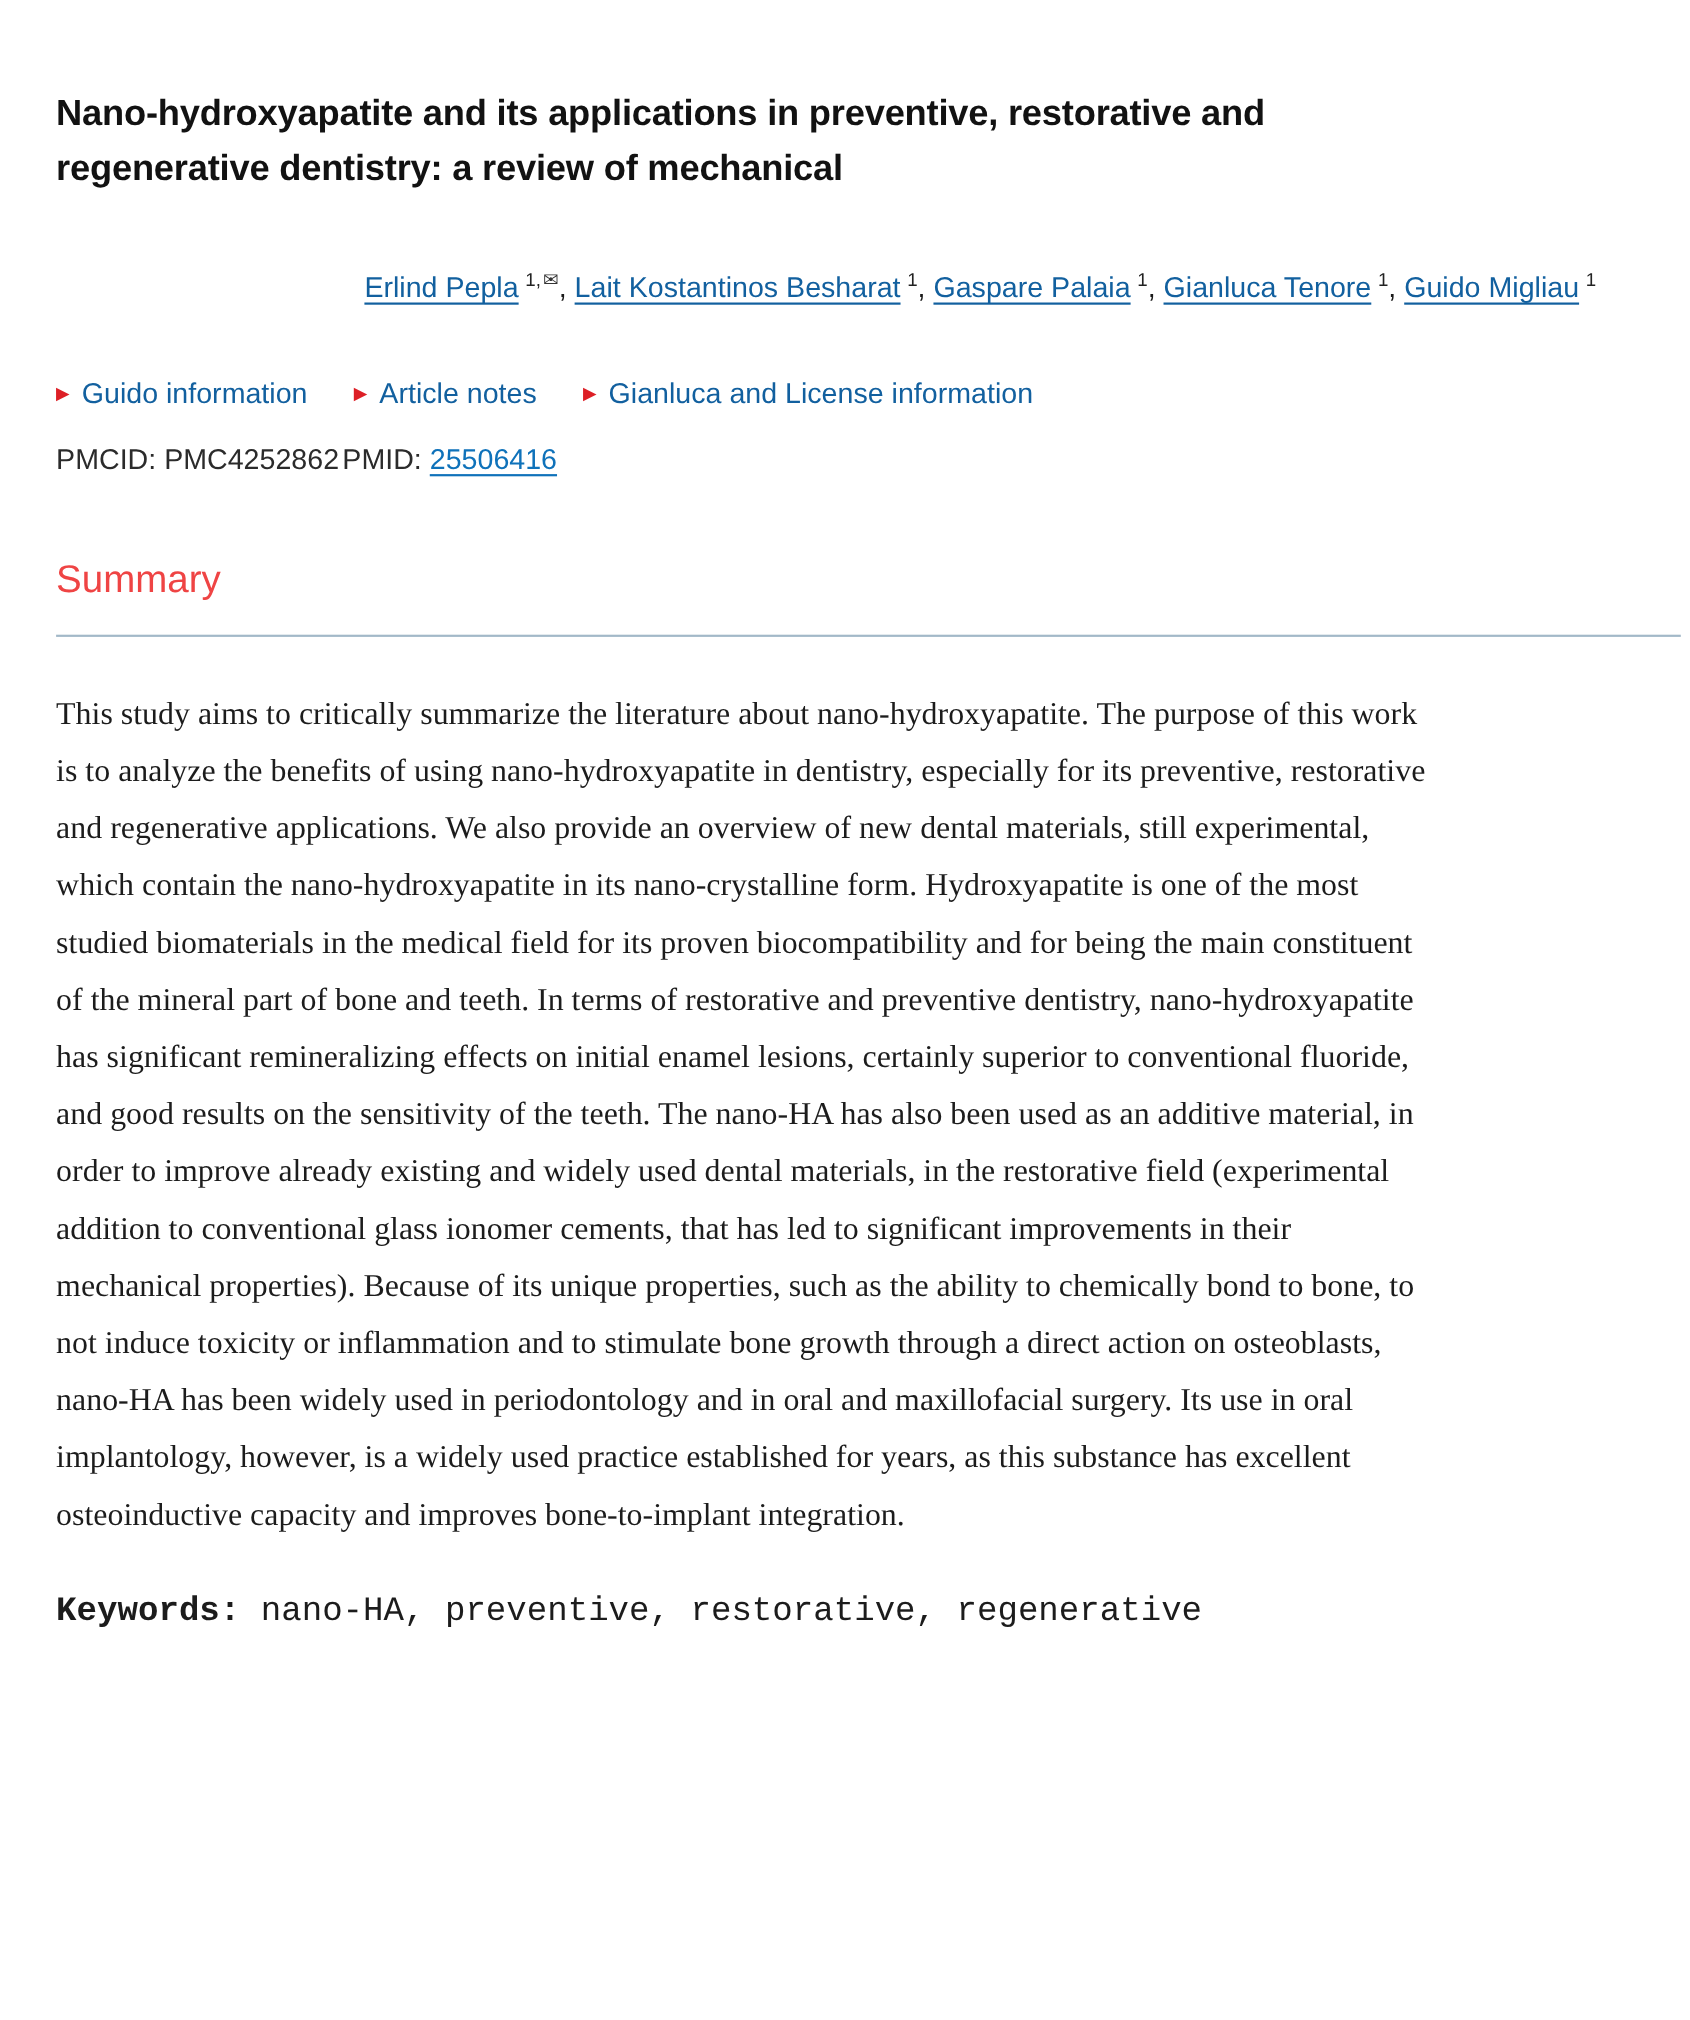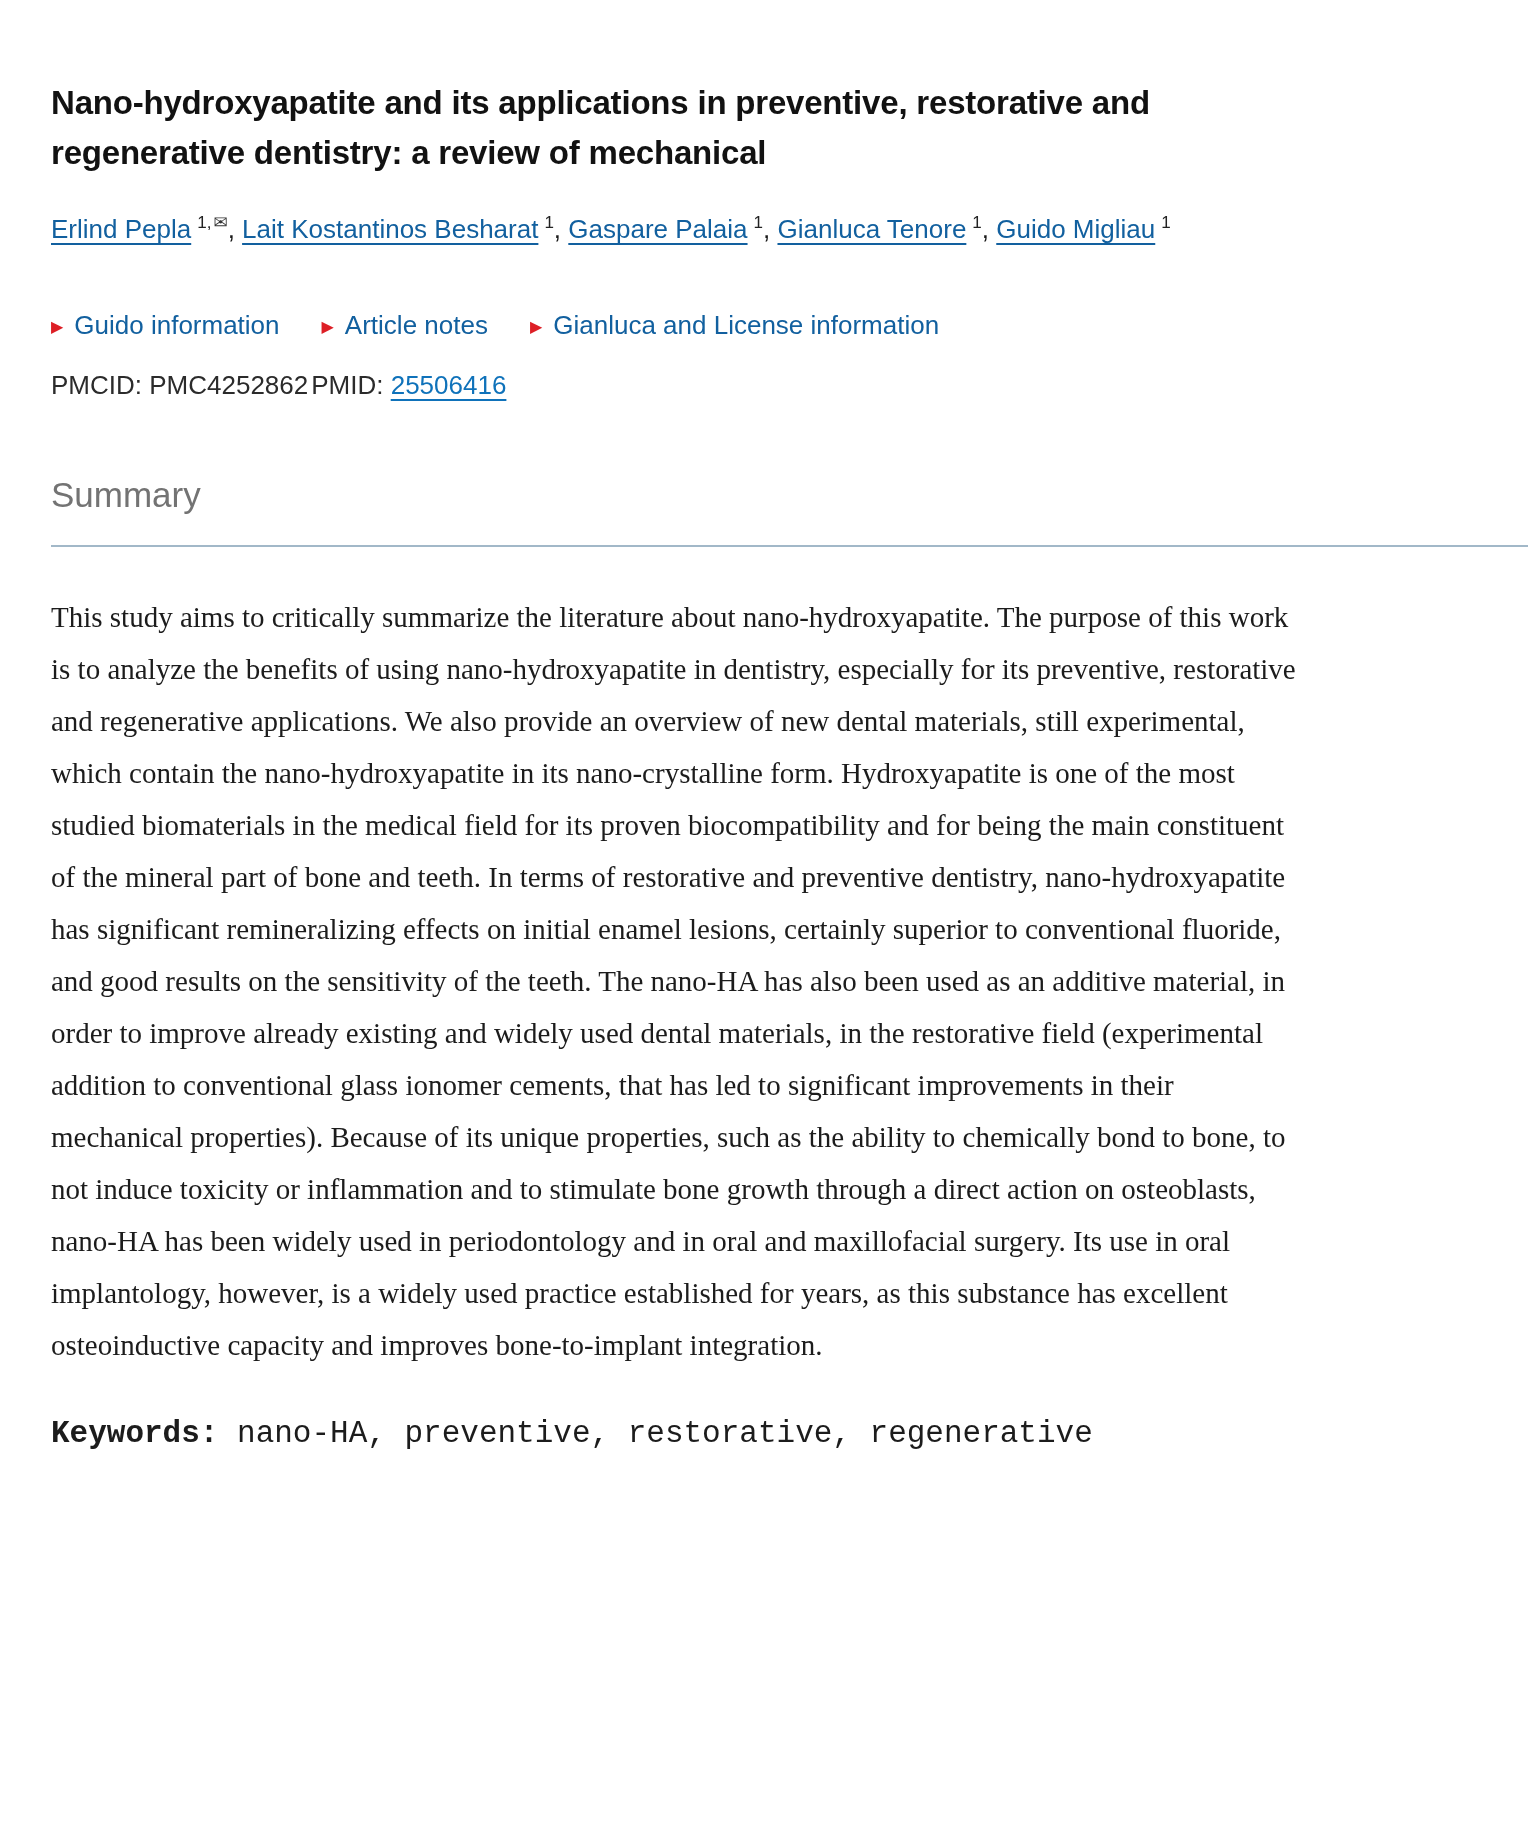--- a/index.html
+++ b/index.html
@@ -25,25 +25,26 @@
   .title{
     max-width:1245px;
     margin:0;
     font-size:33px;
     line-height:50px;
     font-weight:700;
     color:var(--title-ink);
     letter-spacing:-0.2px;
   }
   .authors{
-    margin-top:34px;
+    margin-top:66px;
     max-width:1400px;
     font-size:26px;
     line-height:34px;
     color:#1a1a1a;
+    text-align:right;
   }
   .author-link{
     color:var(--link-blue);
     text-decoration:underline;
     text-decoration-thickness:2px;
     text-underline-offset:5px;
     cursor:pointer;
   }
   .aff{
     font-size:17px;
@@ -95,21 +96,21 @@
   }
   .section-head{
     margin-top:74px;
     padding-bottom:30px;
     border-bottom:2px solid var(--rule-color);
   }
   .section-head h2{
     margin:0;
     font-size:35px;
     font-weight:400;
-    color:#737373;
+    color:#ef4444;
     line-height:40px;
   }
   .abstract{
     max-width:1245px;
     margin:44px 0 0 0;
     font-family:"Liberation Serif", serif;
     font-size:29px;
     line-height:52px;
     color:var(--body-ink);
   }

